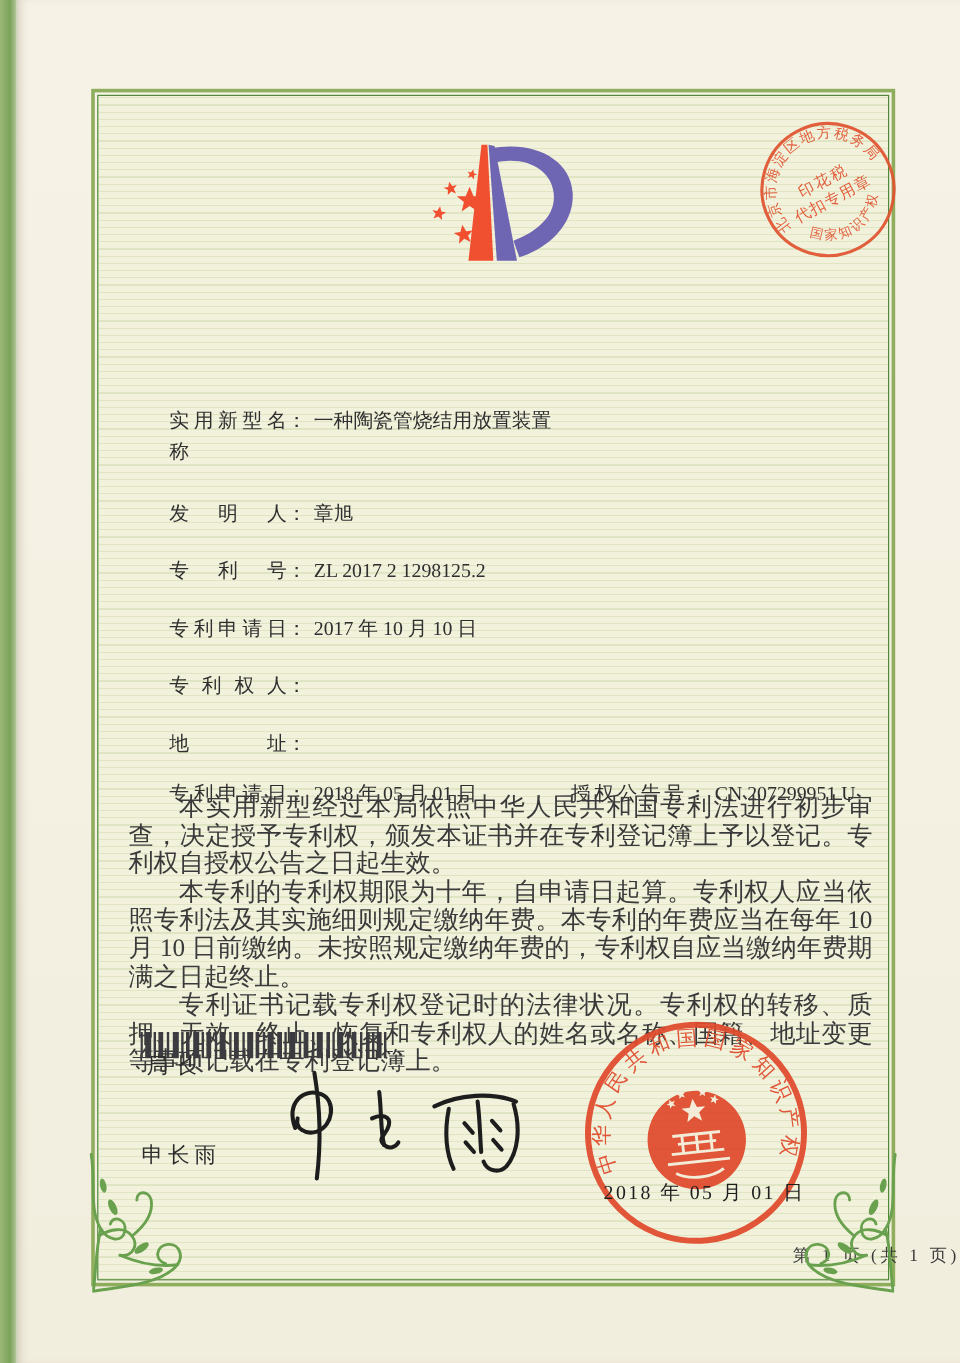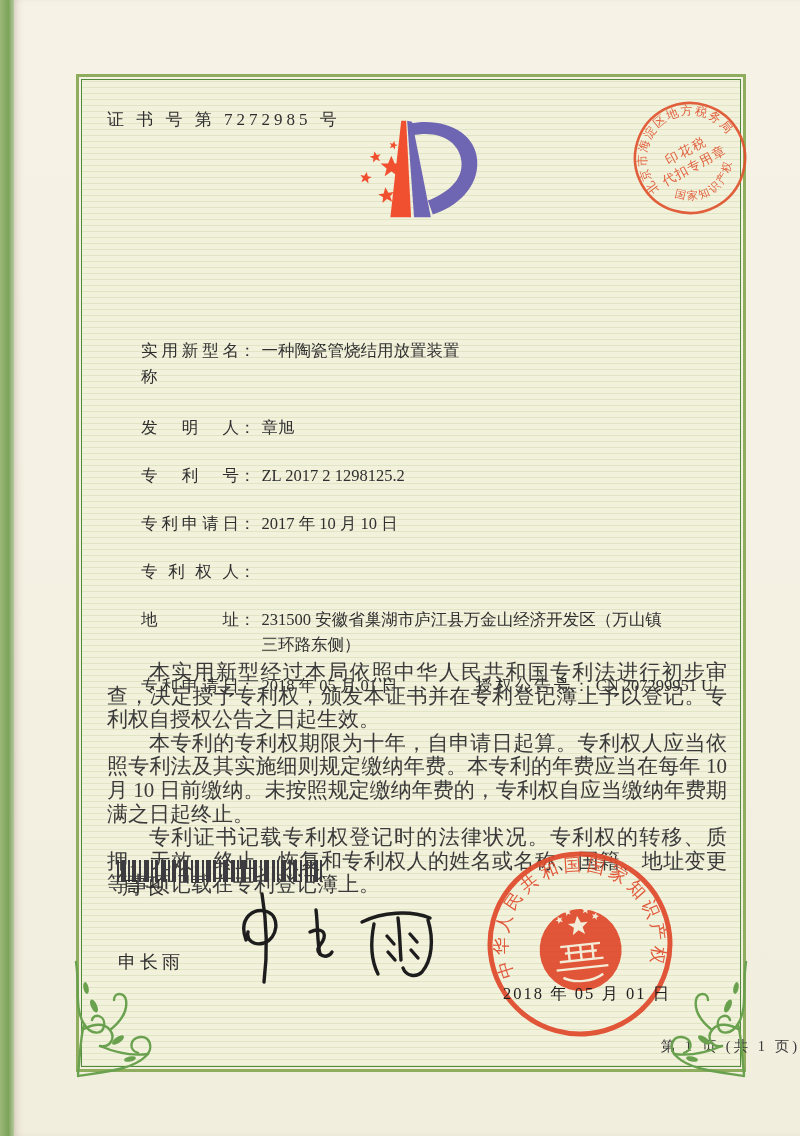--- a/index.html
+++ b/index.html
@@ -86,21 +86,20 @@
 </head>
 <body>
 
 <div class="photo-edge-left"></div>
 
 <div class="paper">
   <div class="frame-outer">
     <div class="frame-inner"></div>
   </div>
 
-  <div class="cert-no">证 书 号 第 7272985 号</div>
 
   <svg class="logo" viewBox="0 0 150 110">
     <defs>
       <path id="star" d="M0,-10 L2.9,-3.1 L9.5,-3.1 L4.2,1.2 L5.9,8.1 L0,4 L-5.9,8.1 L-4.2,1.2 L-9.5,-3.1 L-2.9,-3.1 Z"></path>
     </defs>
 
     <path d="M66,7 C102,0 133,16 135,44 C137,72 113,92 90,99 L85,85 C105,77 121,64 119,45 C117,25 96,13 69,19 Z" fill="#6e66b2"></path>
 
     <path d="M64,4 L69,5 L88,102 L71,102 Z" fill="#6e66b2"></path>
 
@@ -151,21 +150,20 @@
         <span class="f-colon">：</span>
       <span class="f-value">2017 年 10 月 10 日</span>
     </div>
     <div class="field-row">
       <span class="f-label">专利权人</span>
         <span class="f-colon">：</span>
     </div>
     <div class="field-row addr">
       <span class="f-label">地址</span>
         <span class="f-colon">：</span>
-      <span class="f-value"><span>231500 安徽省巢湖市庐江县万金山经济开发区（万山镇</span><br><span>三环路东侧）</span></span>
     </div>
     <div class="field-row">
       <span class="f-label">专利申请日</span>
         <span class="f-colon">：</span>
       <span class="f-value">2018 年 05 月 01 日</span>
       <span class="pair2">
         <span class="p2-label">授权公告号</span>
           <span>：</span>
         <span class="f-value">CN 207299951 U</span>
       </span>

